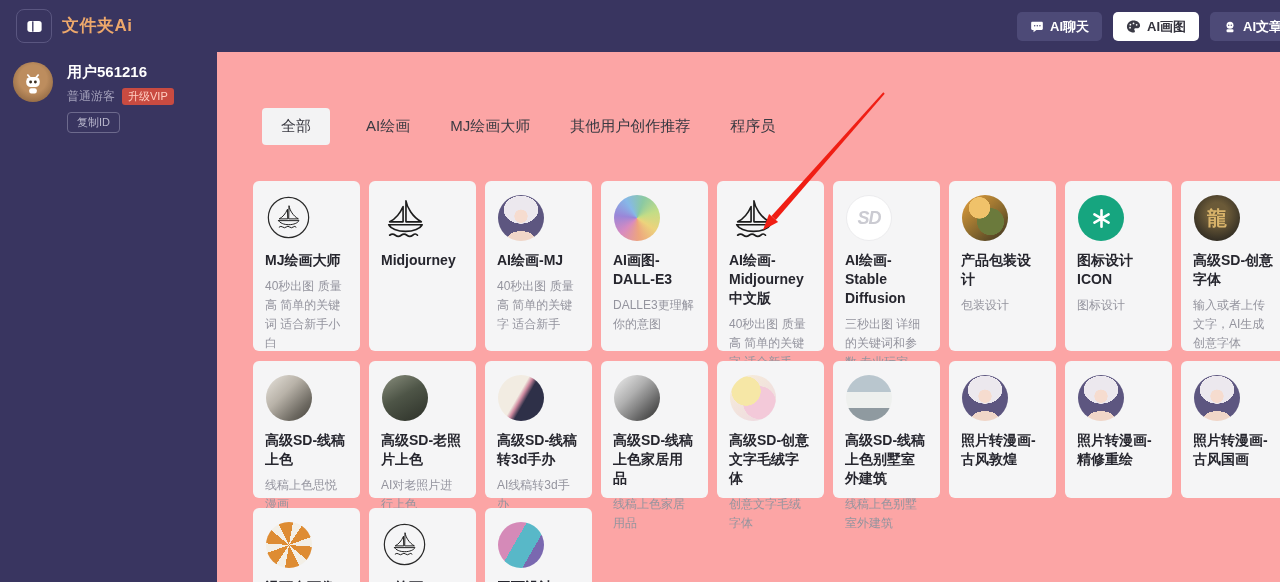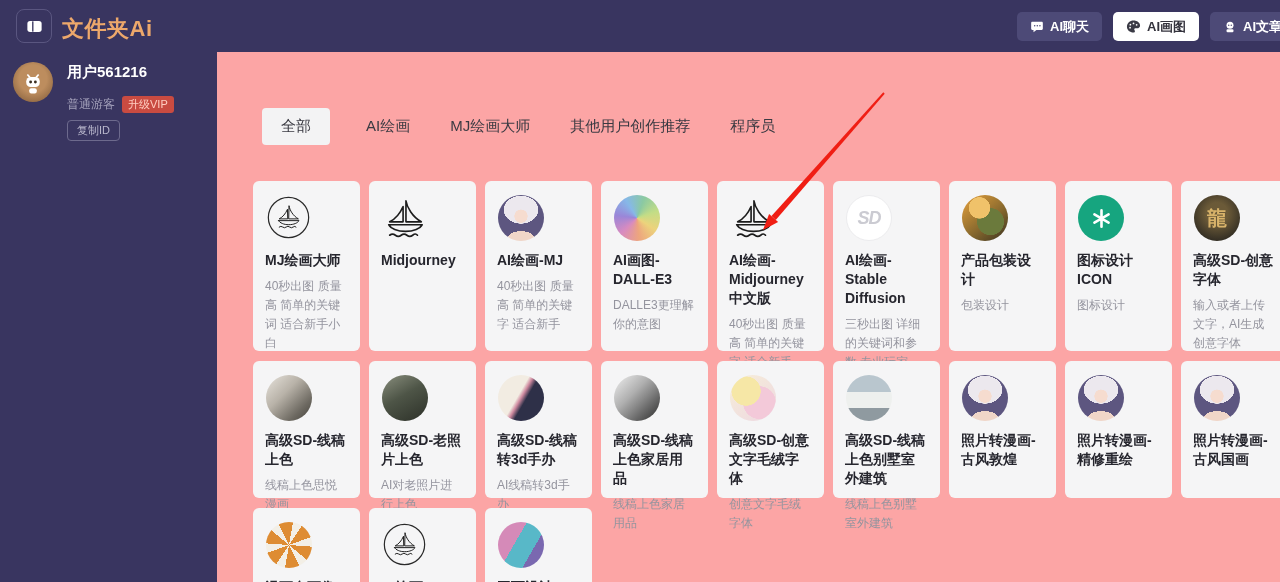--- a/index.html
+++ b/index.html
@@ -14,21 +14,21 @@
     position:absolute;left:0;top:0;width:1280px;height:52px;
     background:var(--bg-dark,#393560);z-index:2;
   }
   .toggle{
     position:absolute;left:16px;top:9px;width:36px;height:34px;
     background:transparent;border:1px solid #5a5680;border-radius:8px;
     display:flex;align-items:center;justify-content:center;cursor:pointer;padding:0;
   }
   .brand{
     position:absolute;left:62px;top:14px;
-    color:var(--brand,#eda86b);font-size:22px;font-weight:bold;letter-spacing:.5px;
+    color:var(--brand,#eda86b);font-size:17px;font-weight:bold;letter-spacing:.5px;
   }
   .nav{
     position:absolute;left:1017px;top:12px;display:flex;gap:11px;align-items:center;
   }
   .nav-btn{
     height:29px;padding:0 13px;border:none;border-radius:5px;cursor:pointer;
     background:var(--nav-btn-bg,#4d4a77);color:#fff;
     font-size:13px;font-weight:bold;font-family:inherit;
     display:flex;align-items:center;gap:6px;white-space:nowrap;
   }
@@ -39,21 +39,21 @@
     background:var(--bg-dark,#393560);z-index:1;
   }
   .user{display:flex;padding:10px 0 0 13px;}
   .avatar{
     width:40px;height:40px;border-radius:50%;flex:0 0 40px;
     background:radial-gradient(circle at 50% 42%,#bd8d5e 0 45%,#7a5636 100%);
     display:flex;align-items:center;justify-content:center;
   }
   .uinfo{margin-left:14px;}
   .uname{color:#fff;font-size:15px;font-weight:bold;margin-top:1px;}
-  .urole{margin-top:14px;display:flex;align-items:center;gap:7px;}
+  .urole{margin-top:6px;display:flex;align-items:center;gap:7px;}
   .role-txt{color:#a3a0ba;font-size:12px;}
   .vip{
     background:var(--vip,#c94b41);color:#ffcdc0;font-size:11px;
     padding:1px 6px;border-radius:3px;cursor:pointer;
   }
   .copyid{
     margin-top:7px;background:transparent;border:1px solid #6d6a8d;border-radius:4px;
     color:#bab8cd;font-size:11px;padding:2px 9px;cursor:pointer;font-family:inherit;
   }
   

